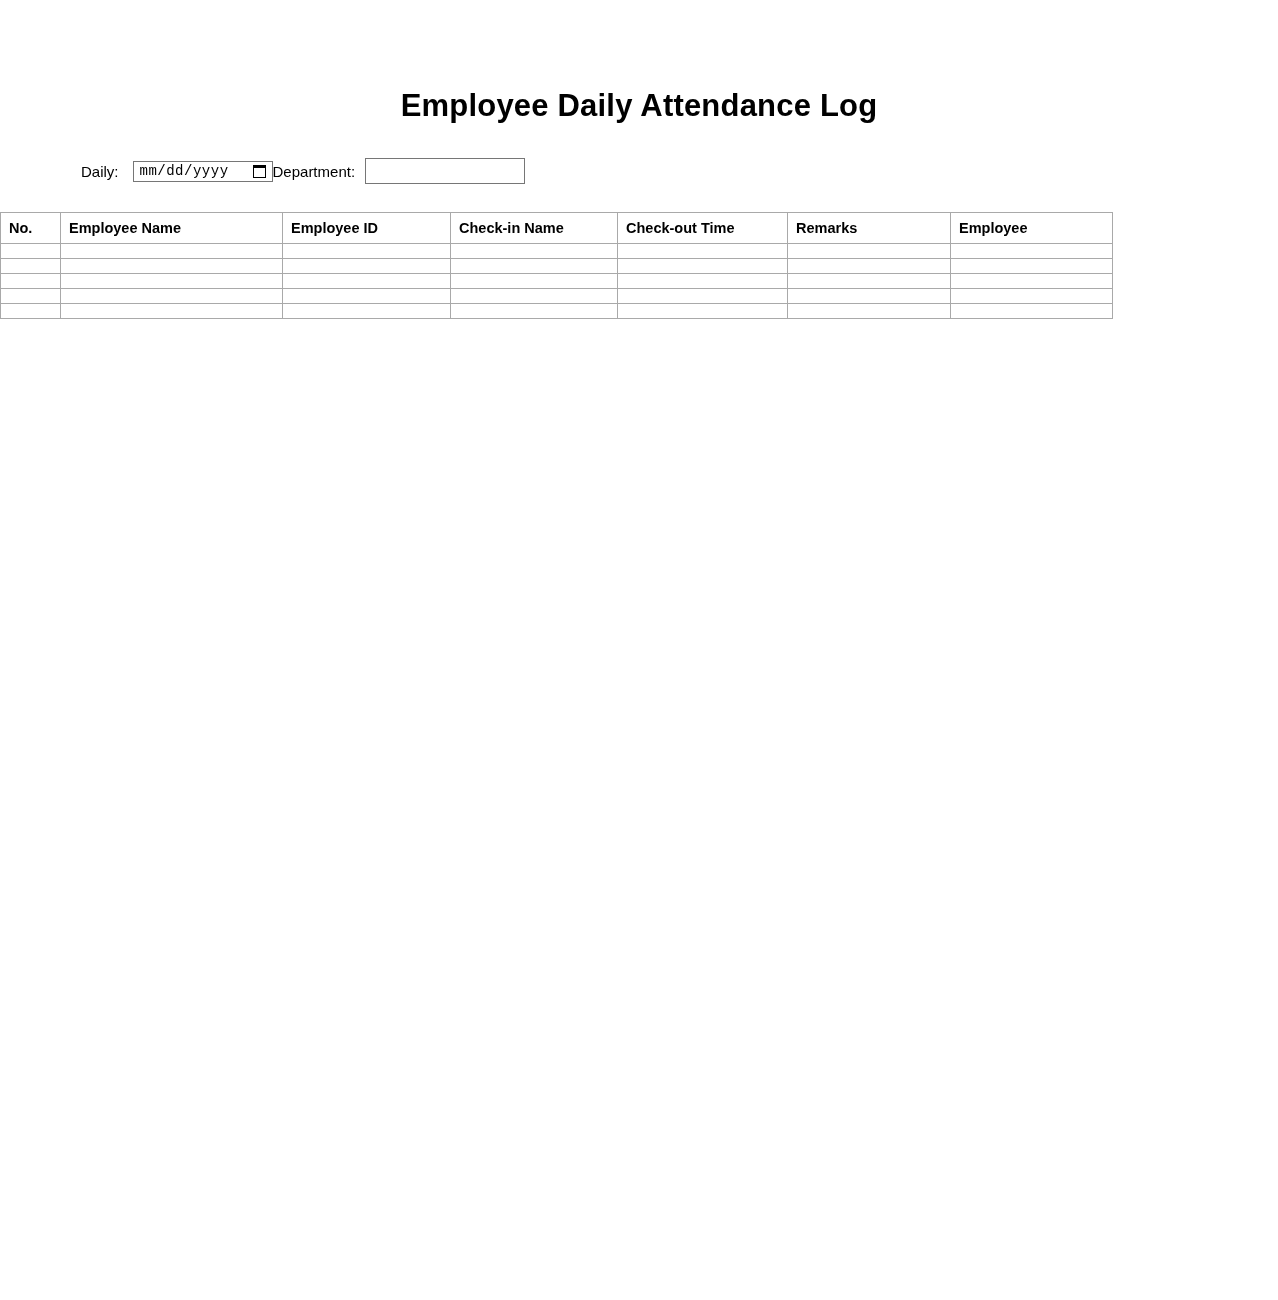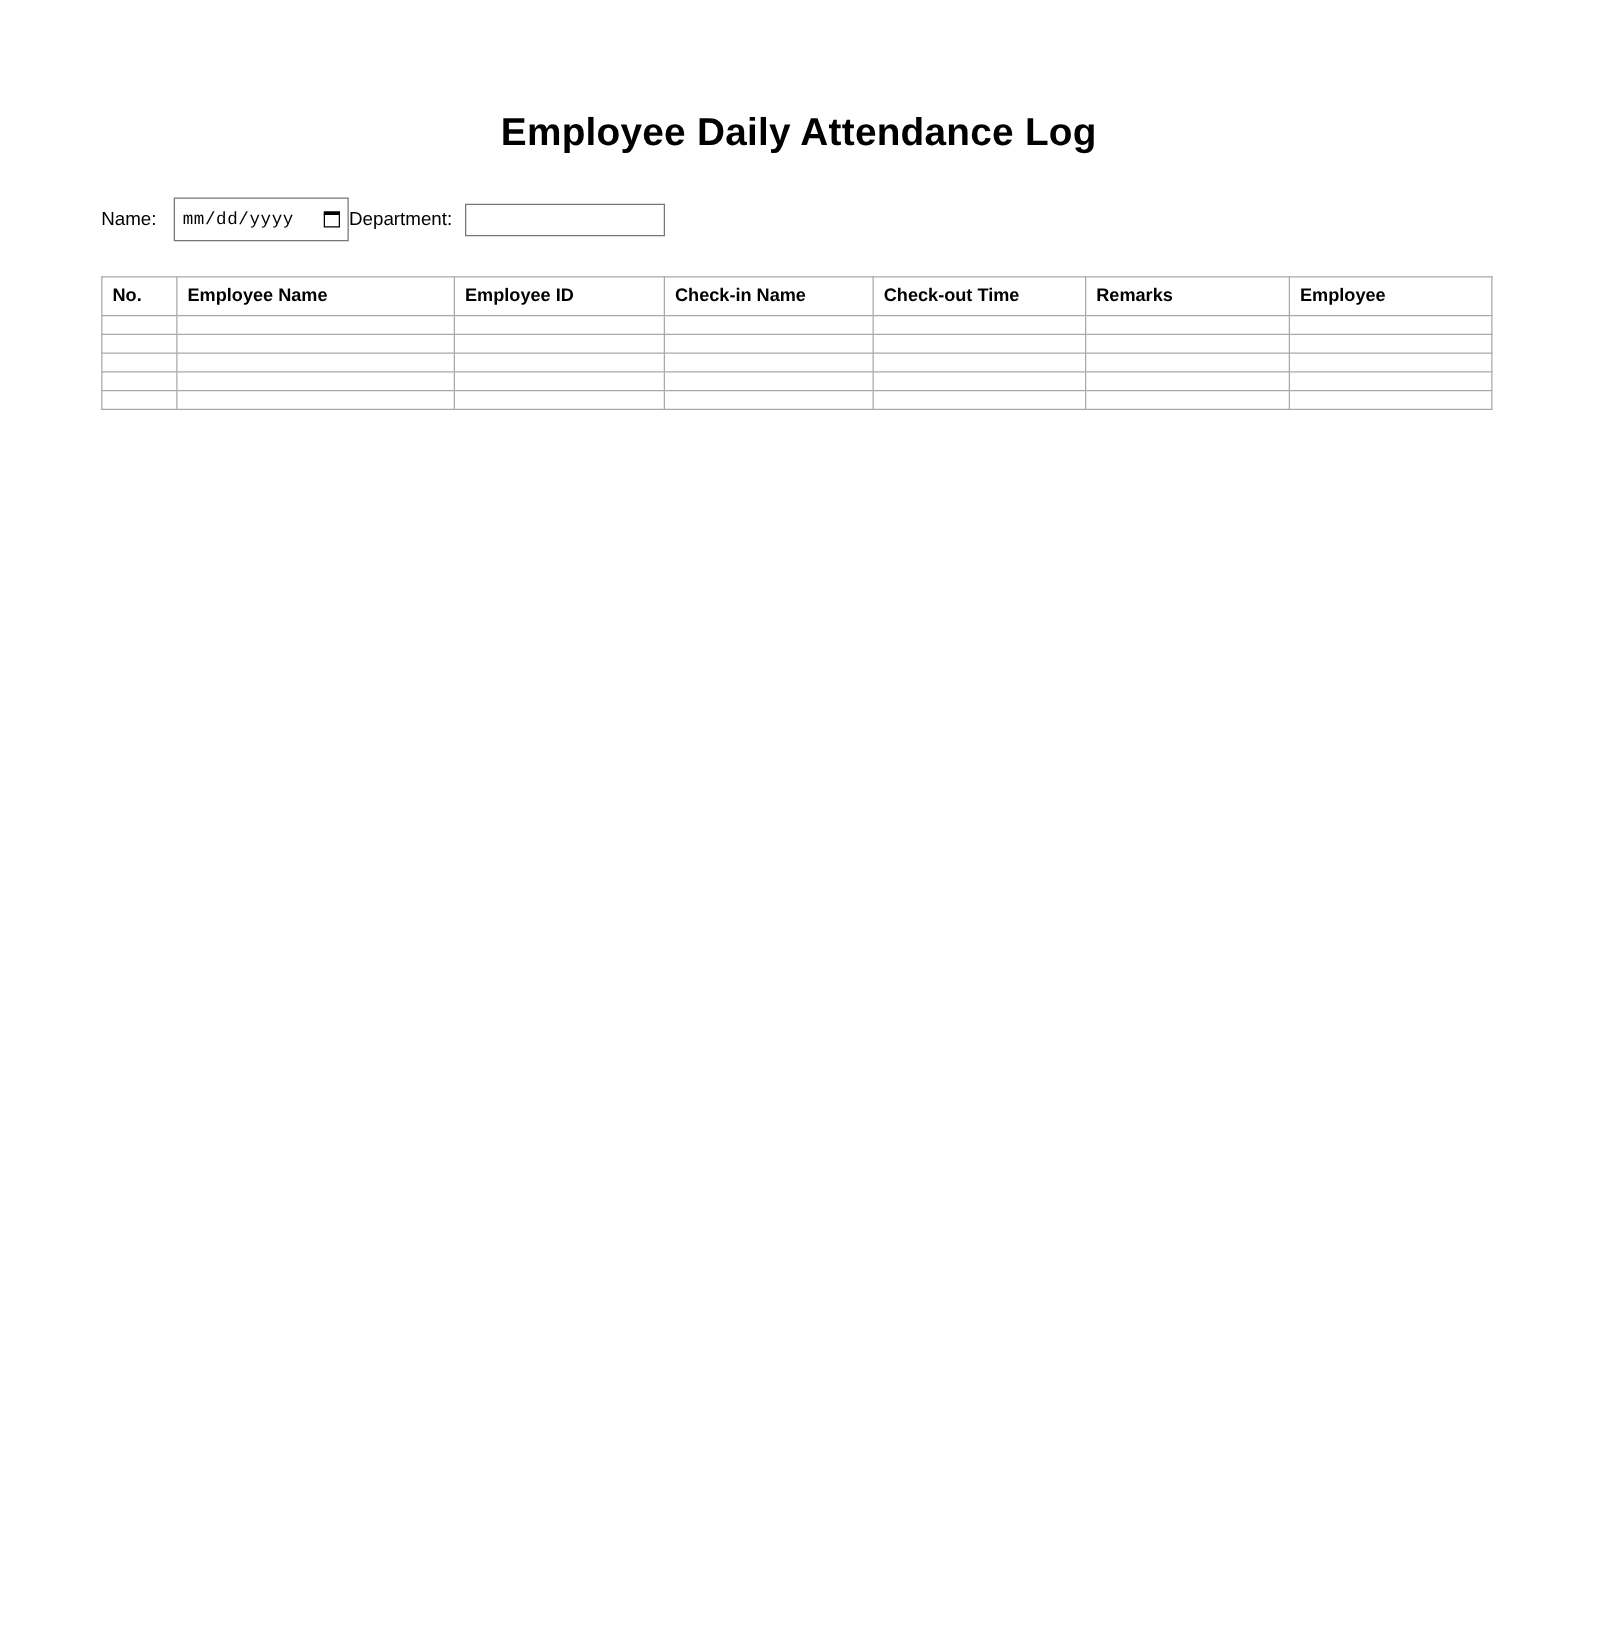--- a/index.html
+++ b/index.html
@@ -35,21 +35,21 @@
   }
   .meta-label {
     font-size: 15px;
     color: #000;
   }
   .date-label {
     margin-right: 14px;
   }
   .date-input {
     width: 140px;
-    height: 35px;
+    height: 21px;
     box-sizing: border-box;
     border: 1px solid #767676;
     background: #ffffff;
     font-family: "Liberation Mono", monospace;
     font-size: 14px;
     color: #000;
     padding: 0 6px;
     display: flex;
     align-items: center;
     justify-content: space-between;
@@ -84,21 +84,20 @@
     width: 160px;
     height: 26px;
     box-sizing: border-box;
     border: 1px solid #767676;
     background: #ffffff;
     font-size: 14px;
     padding: 0 4px;
   }
   table.log {
     border-collapse: collapse;
-    margin-left: 81px;
     margin-top: 28px;
     width: 1112px;
     table-layout: fixed;
   }
   table.log th, table.log td {
     border: 1px solid #a9a9a9;
     font-size: 14.5px;
     text-align: left;
     padding: 0;
   }
@@ -122,21 +121,21 @@
   col.c-remarks { width: 162px; }
 </style>
 </head>
 <body>
 
 <div class="page">
 
   <h1 class="doc-title">Employee Daily Attendance Log</h1>
 
   <div class="meta-row">
-    <span class="meta-label date-label">Name:</span>
+    <span class="meta-label date-label">Daily:</span>
 
     <div class="date-input">
       <span class="date-text">mm/dd/yyyy</span>
       <span class="cal-icon">
         <span class="top"></span>
         <span class="body"></span>
       </span>
     </div>
 
     <span class="meta-label dept-label">Department:</span>

